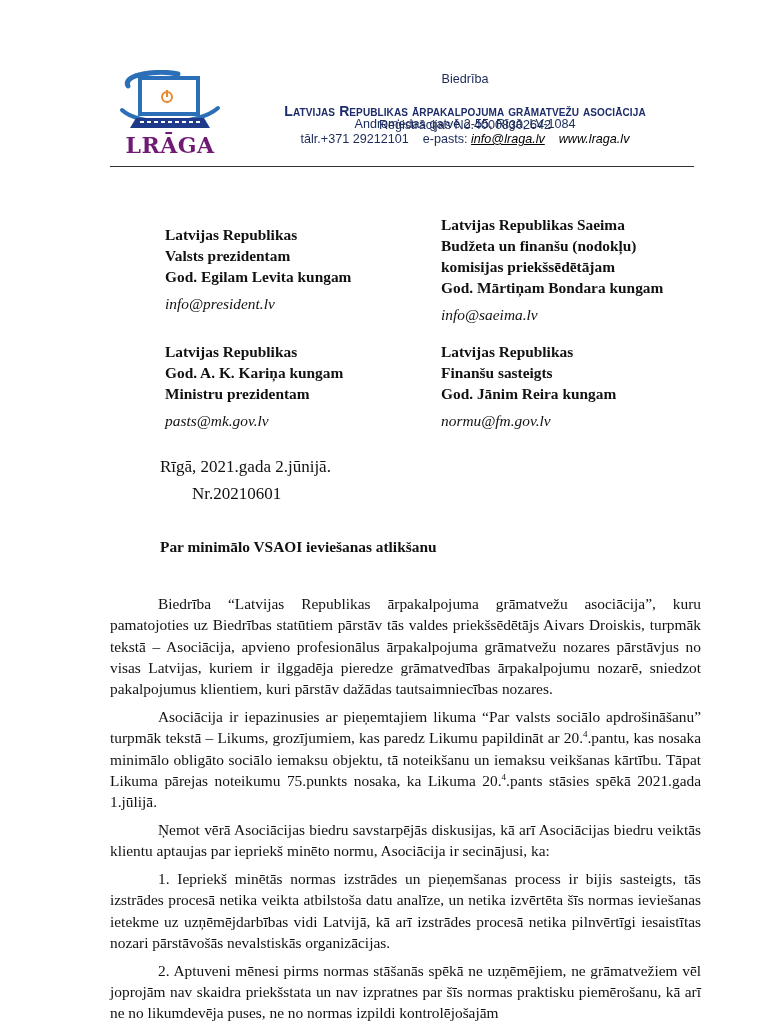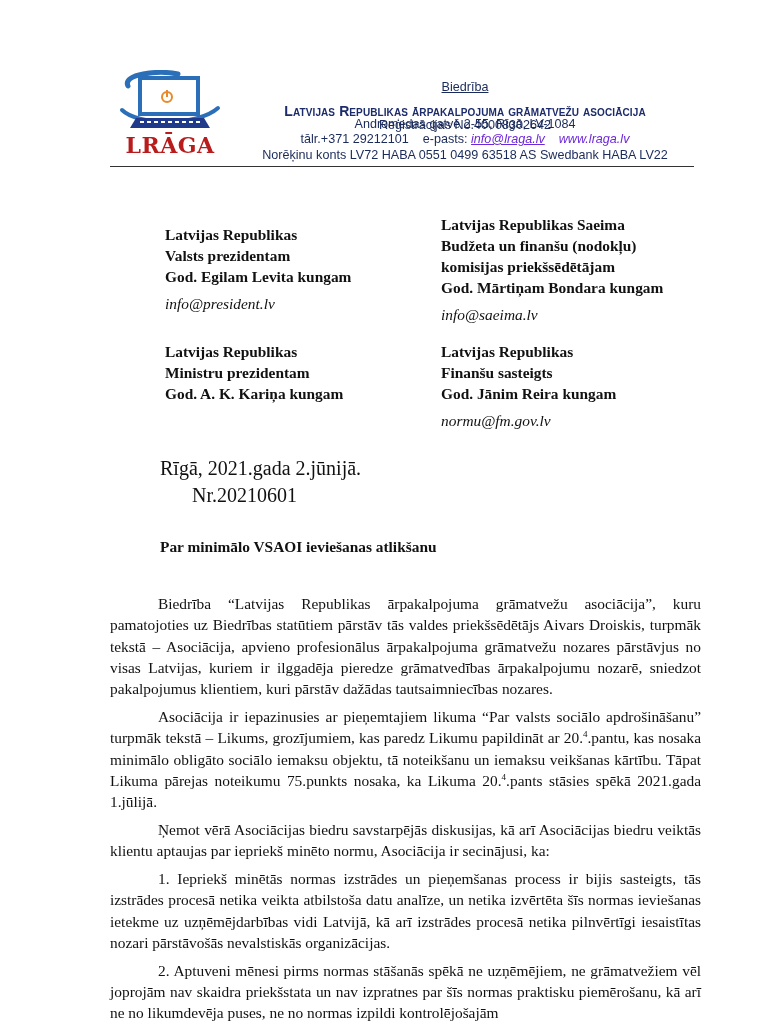--- a/index.html
+++ b/index.html
@@ -2,35 +2,35 @@
 <html><head>
 <meta charset="utf-8">
 <style>
   html, body { margin: 0; padding: 0; background: #ffffff; }
   body { width: 777px; height: 1024px; position: relative; overflow: hidden; color: #111; }
   .page { position: absolute; left: 0; top: 0; width: 777px; height: 1024px; background: #fff; }
 
   
   .logo { position: absolute; left: 118px; top: 70px; width: 104px; height: 92px; }
   .logo-text { position: absolute; left: 0; top: 62px; width: 104px; text-align: center;
-    font-family: "DejaVu Serif", serif; font-weight: bold; font-size: 22px; color: #b91c1c; letter-spacing: 0.5px; }
+    font-family: "DejaVu Serif", serif; font-weight: bold; font-size: 22px; color: #701a75; letter-spacing: 0.5px; }
   .lh { position: absolute; left: 230px; width: 470px; text-align: center;
     font-family: "Liberation Sans", sans-serif; font-size: 12.6px; line-height: 14.5px; color: #1a2a5a; }
   .lh-org { font-weight: bold; font-size: 14px; color: #1c2c6b; font-variant: small-caps; letter-spacing: 0.1px; }
-  .lh a, .lh .link { color: #6d28d9; font-style: italic; }
+  .lh a, .lh .link { color: #000000; font-style: italic; }
   .lh .u { text-decoration: underline; }
   .header-rule { position: absolute; left: 110px; top: 166px; width: 584px; height: 1px; background: #333; }
 
   
   .addr { position: absolute; font-family: "Liberation Serif", serif; font-size: 15.4px; line-height: 21px; color: #111; }
   .addr .b { font-weight: bold; display: block; }
   .addr .em { font-style: italic; display: block; margin-top: 6px; }
 
   
-  .meta { position: absolute; left: 160px; font-family: "Liberation Serif", serif; font-size: 20px; color: #111; }
+  .meta { position: absolute; left: 160px; font-family: "Liberation Serif", serif; font-size: 17px; color: #111; }
   .subject { position: absolute; left: 160px; top: 538px; font-family: "Liberation Serif", serif; font-weight: bold; font-size: 15.4px; color: #111; }
 
   
   .body { position: absolute; left: 110px; top: 593px; width: 591px; font-family: "Liberation Serif", serif;
     font-size: 15.4px; line-height: 21.3px; color: #111; text-align: justify; }
   .body p { margin: 0 0 6.5px 0; text-indent: 48px; }
   sup { font-size: 9px; line-height: 0; vertical-align: super; }
 </style>
 </head>
 <body>
@@ -53,52 +53,52 @@
           <rect x="50" y="51" width="4" height="2"></rect>
           <rect x="57" y="51" width="4" height="2"></rect>
         <rect x="64" y="51" width="4" height="2"></rect>
           <rect x="71" y="51" width="4" height="2"></rect>
           <rect x="78" y="51" width="4" height="2"></rect>
       </g>
     </svg>
     <div class="logo-text">LRĀGA</div>
   </div>
 
-  <div class="lh" style="top:80px;text-decoration:underline;">Biedrība</div>
+  <div class="lh" style="top:72px;">Biedrība</div>
   <div class="lh lh-org" style="top:104px;">Latvijas Republikas ārpakalpojuma grāmatvežu asociācija</div>
   <div class="lh" style="top:118px;">Reģistrācijas No.40008302642</div>
   <div class="lh" style="top:117px;">Andromedas gatvē 2-55, Rīgā, LV-1084</div>
   <div class="lh" style="top:132px;">
     <span>tālr.+371 29212101</span>&nbsp;&nbsp;&nbsp;
     <span>e-pasts:</span>
     <span class="link u">info@lraga.lv</span>&nbsp;&nbsp;&nbsp;
     <span class="link">www.lraga.lv</span>
   </div>
-  <div class="lh" style="top:148px;">Norēķinu konts LV72 HABA 0551 0499 63518 AS Swedbank HABA LV22</div>
   <div class="header-rule"></div>
 
   <div class="addr" style="left:165px; top:224px;">
     <span class="b">Latvijas Republikas</span>
     <span class="b">Valsts prezidentam</span>
     <span class="b">God. Egilam Levita kungam</span>
     <span class="em">info@president.lv</span>
   </div>
 
   <div class="addr" style="left:441px; top:214px;">
     <span class="b">Latvijas Republikas Saeima</span>
     <span class="b">Budžeta un finanšu (nodokļu)</span>
     <span class="b">komisijas priekšsēdētājam</span>
     <span class="b">God. Mārtiņam Bondara kungam</span>
     <span class="em">info@saeima.lv</span>
   </div>
 
   <div class="addr" style="left:165px; top:341px;">
     <span class="b">Latvijas Republikas</span>
+    <span class="b">God. A. K. Kariņa kungam</span>
     <span class="b">Ministru prezidentam</span>
-    <span class="b">God. A. K. Kariņa kungam</span>
+    <span class="em">pasts@mk.gov.lv</span>
   </div>
 
   <div class="addr" style="left:441px; top:341px;">
     <span class="b">Latvijas Republikas</span>
     <span class="b">Finanšu sasteigts</span>
     <span class="b">God. Jānim Reira kungam</span>
     <span class="em">normu@fm.gov.lv</span>
   </div>
 
   <div class="meta" style="top:457px;">Rīgā, 2021.gada 2.jūnijā.</div>

